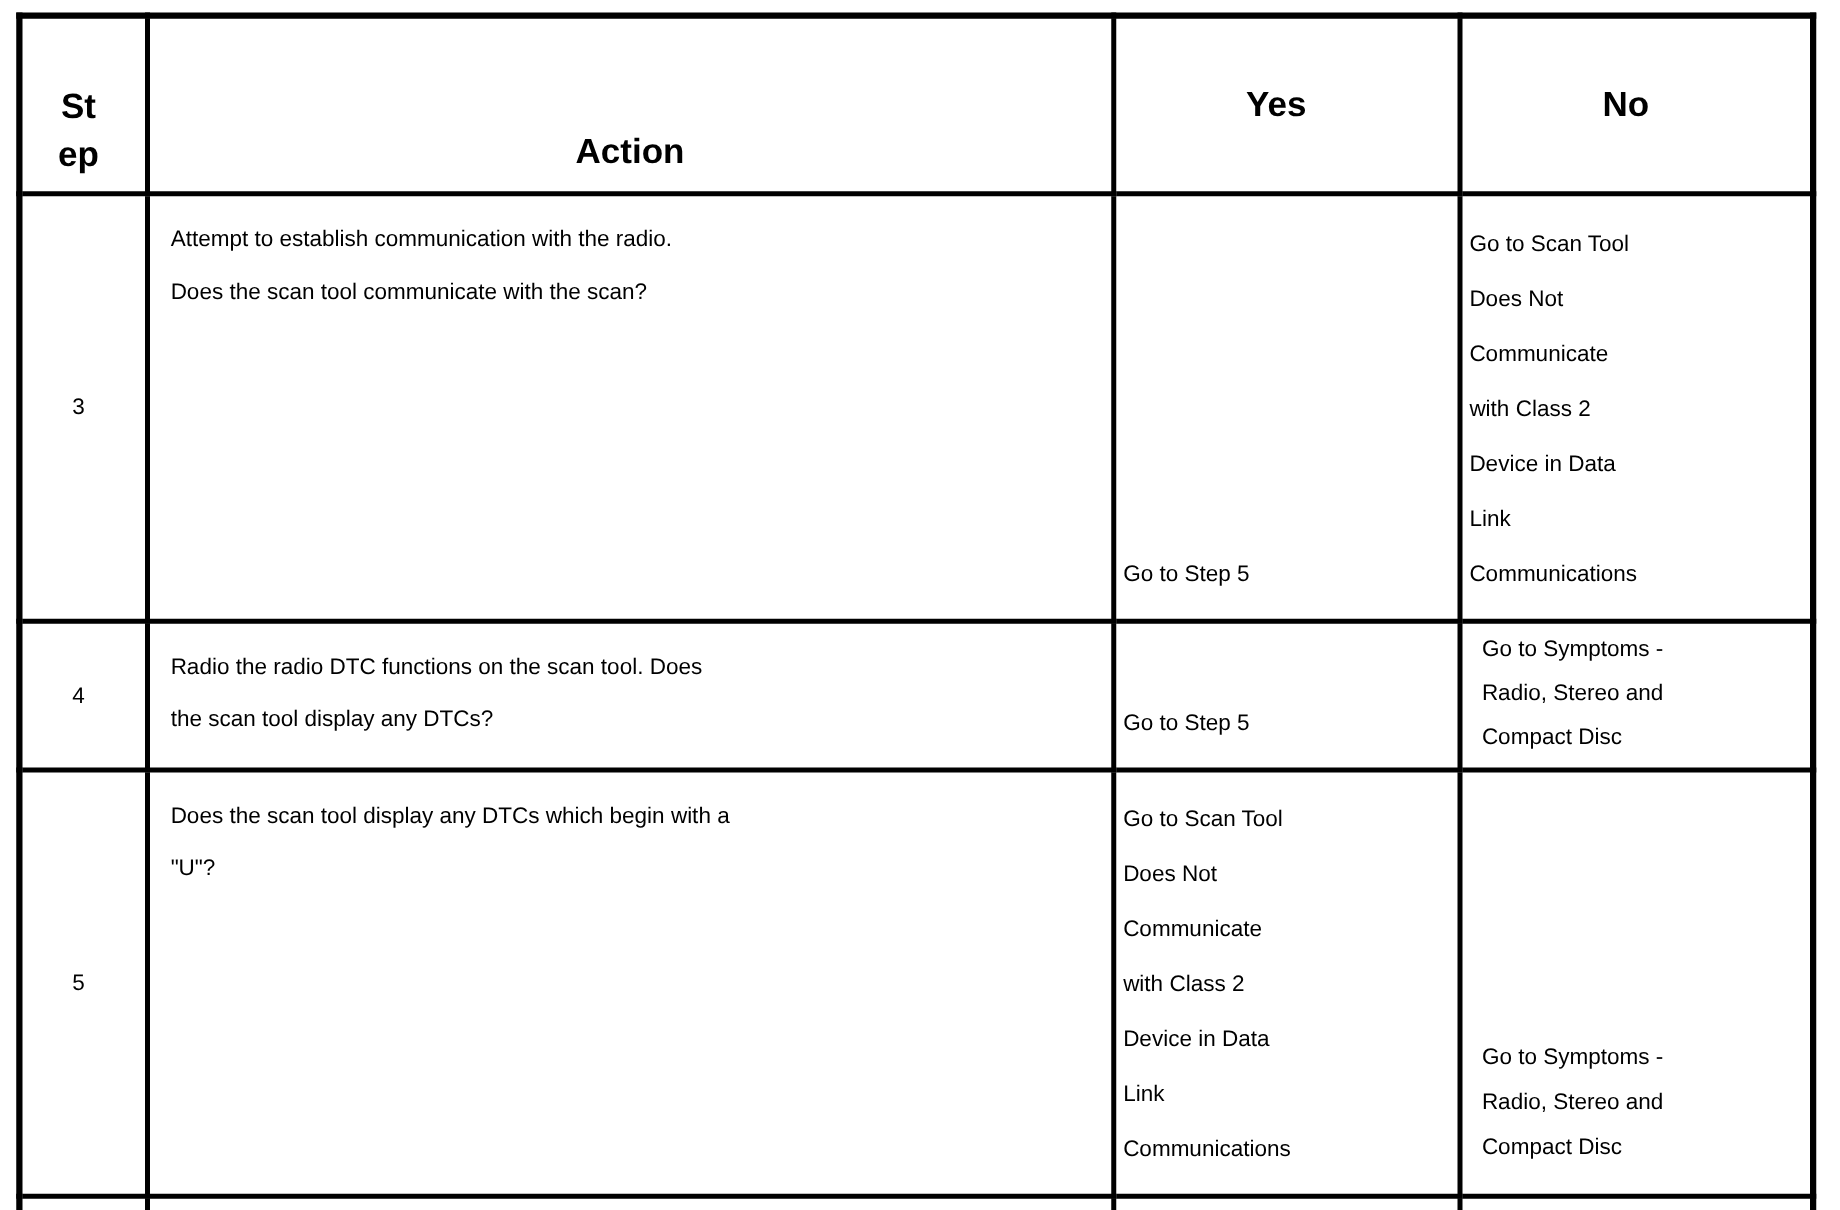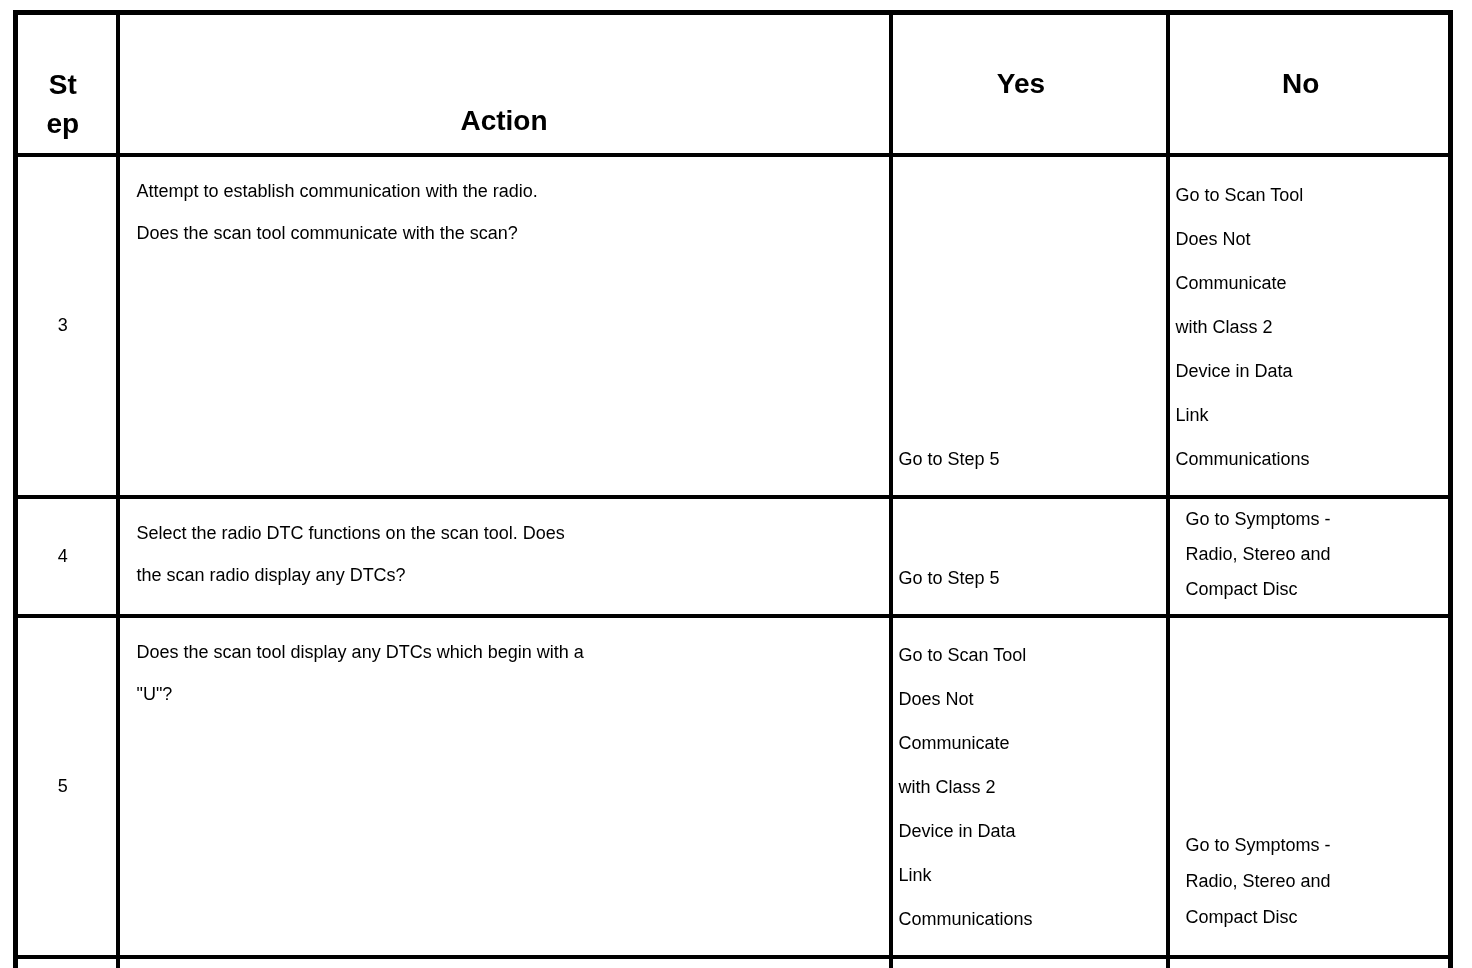--- a/index.html
+++ b/index.html
@@ -110,22 +110,22 @@
       <div class="ln">with Class 2</div>
       <div class="ln">Device in Data</div>
       <div class="ln">Link</div>
       <div class="ln">Communications</div>
     </td>
   </tr>
 
   <tr class="r-step4">
     <td class="step-cell">4</td>
     <td class="action-cell">
-      <div class="ln">Select the radio DTC functions on the scan tool. Does</div>
-      <div class="ln">the scan radio display any DTCs?</div>
+      <div class="ln">Radio the radio DTC functions on the scan tool. Does</div>
+      <div class="ln">the scan tool display any DTCs?</div>
     </td>
     <td class="link-center">
       <div class="ln">Go to Step 5</div>
     </td>
     <td class="link-left-top">
       <div class="ln">Go to Symptoms -</div>
       <div class="ln">Radio, Stereo and</div>
       <div class="ln">Compact Disc</div>
     </td>
   </tr>

